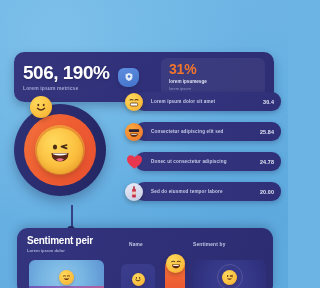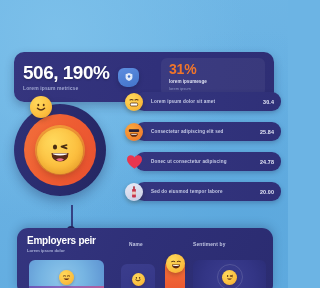--- a/index.html
+++ b/index.html
@@ -330,21 +330,21 @@
   </div>
 
 </div>
 
 <div class="connector"></div>
 <div class="connector-dot"></div>
 
 <div class="bottom-panel">
 
   <div class="bp-head">
-    <div class="bp-title">Employers peir</div>
+    <div class="bp-title">Sentiment peir</div>
     <div class="bp-sub">Lorem ipsum dolor</div>
   </div>
 
   <div class="bp-col-head bp-col-1">Name</div>
   <div class="bp-col-head bp-col-2">Sentiment by</div>
 
   <div class="bp-card card-light">
     <div class="mini-emoji">
       <svg width="11" height="11" viewBox="0 0 11 11">
         <path d="M2.3 4 Q3.5 3.2 4.7 4" stroke="#5a3414" stroke-width=".9" fill="none" stroke-linecap="round"></path>

